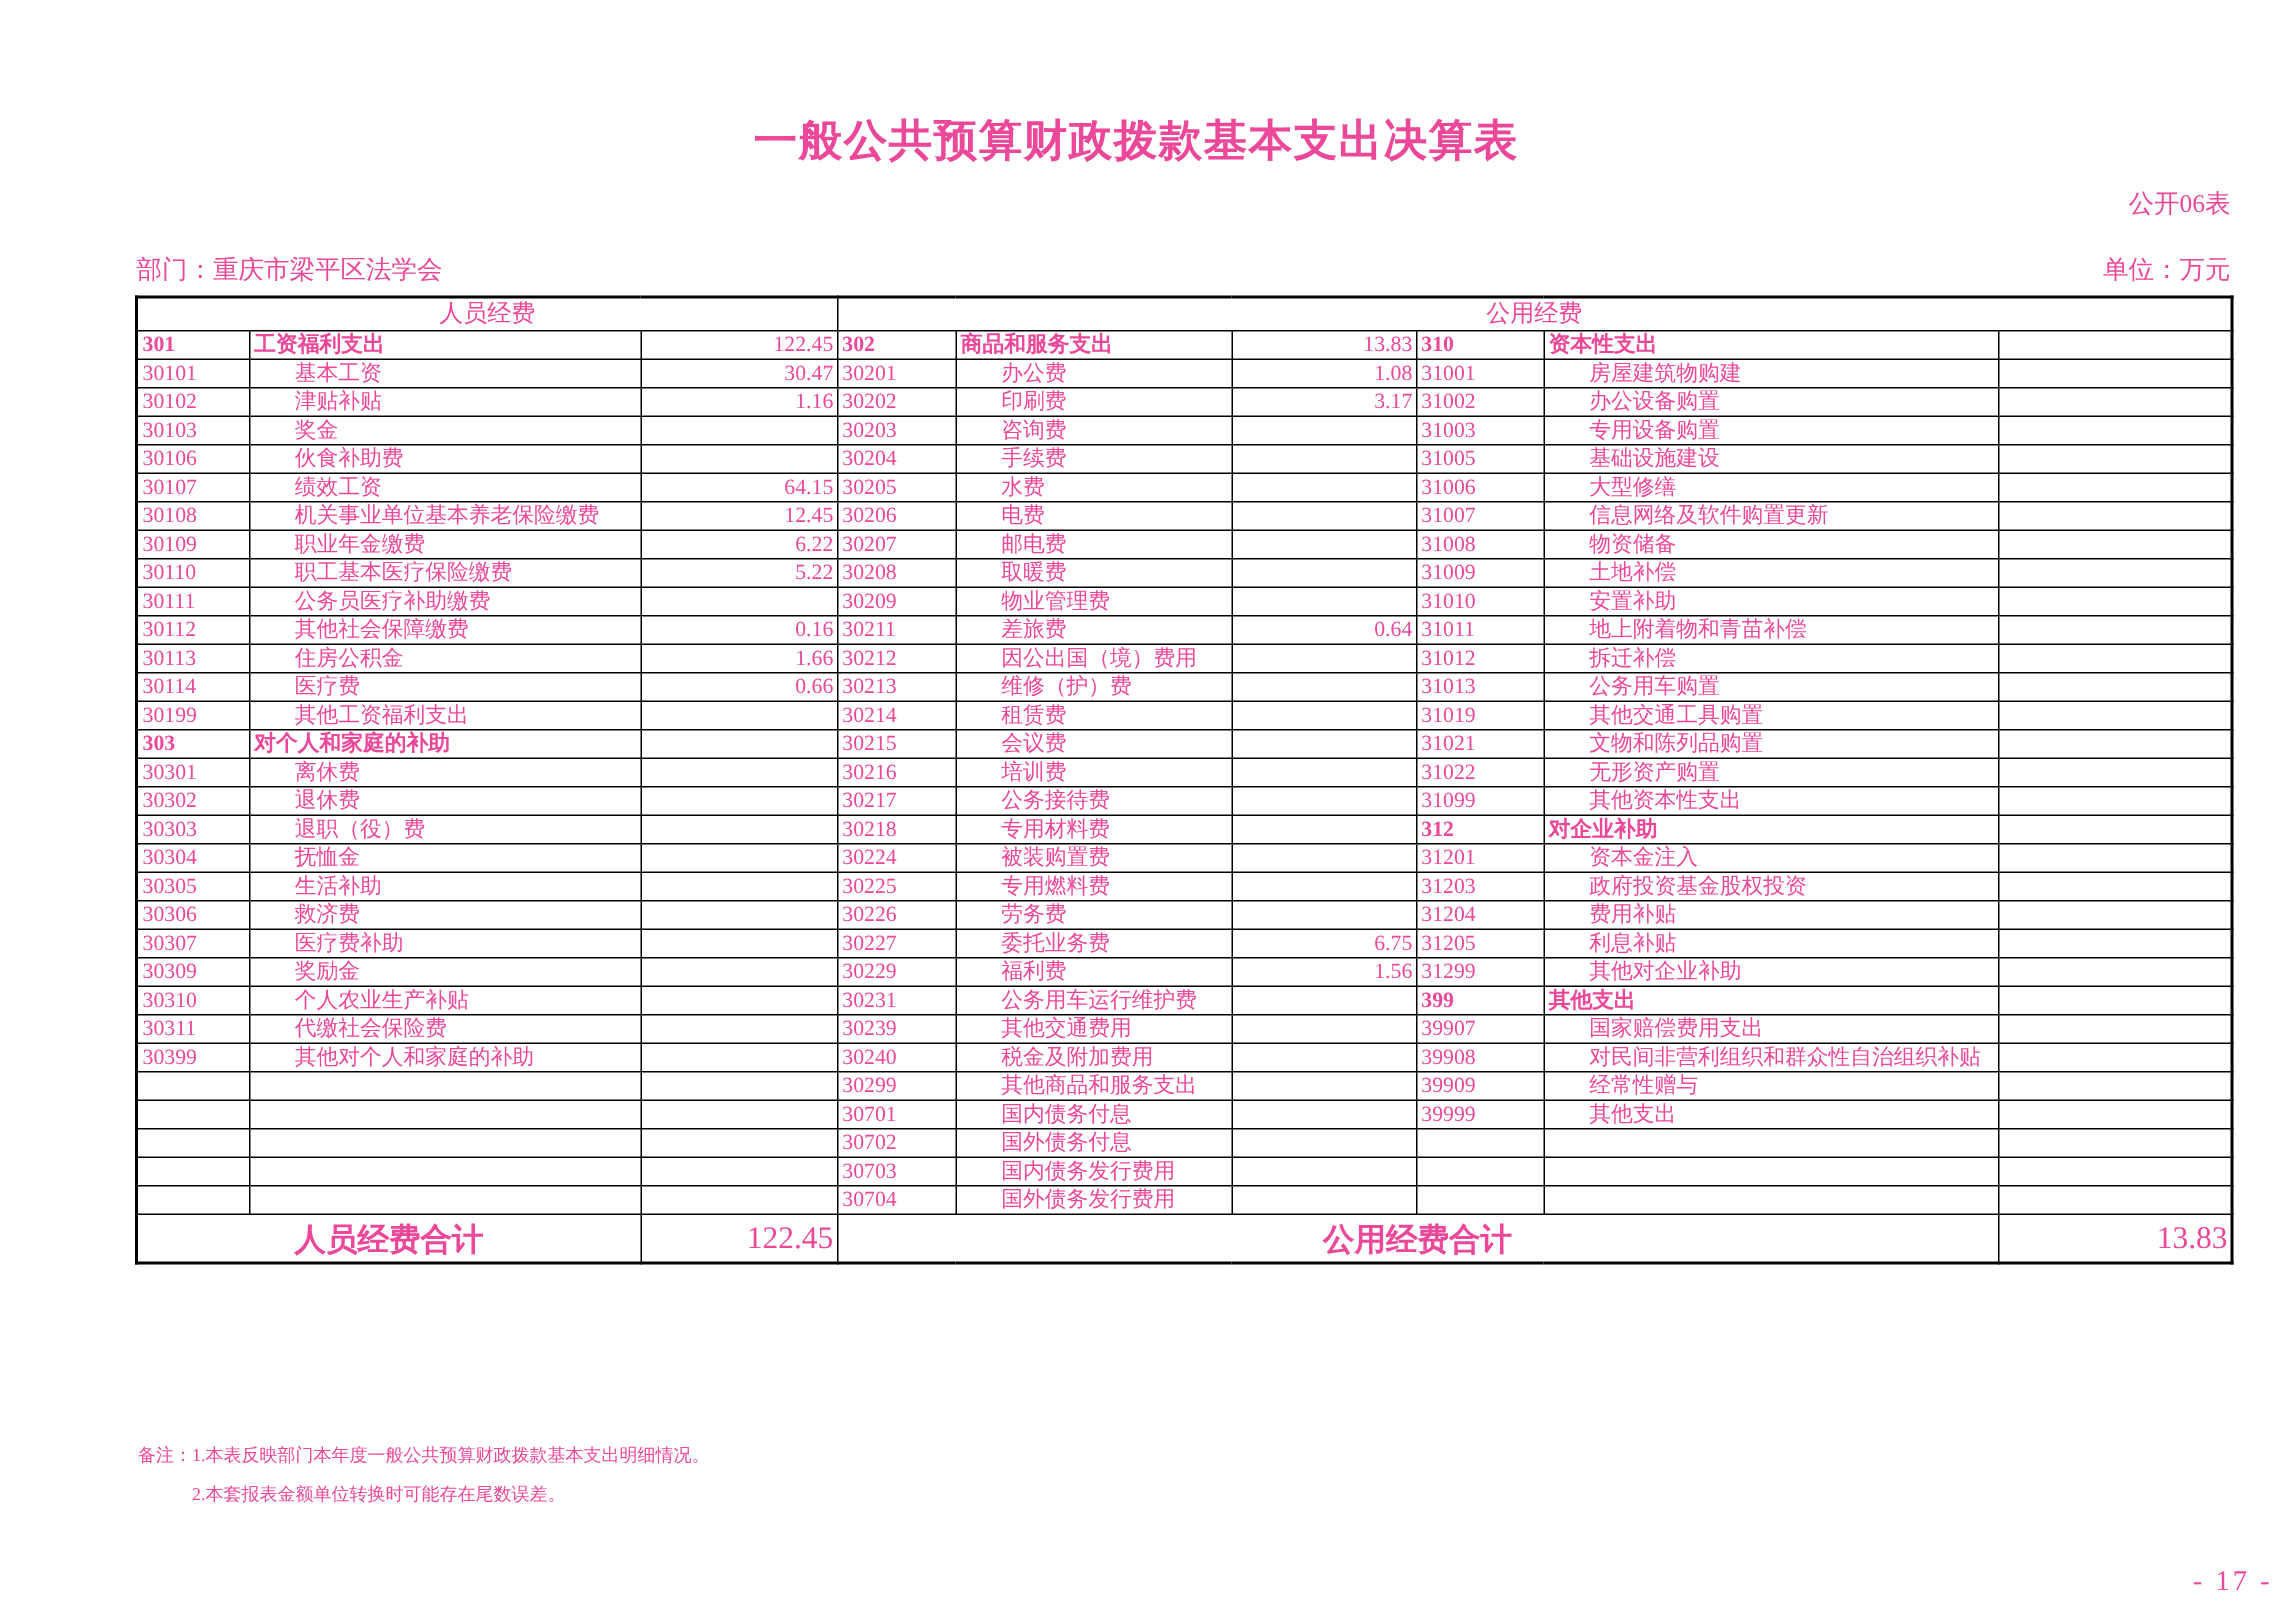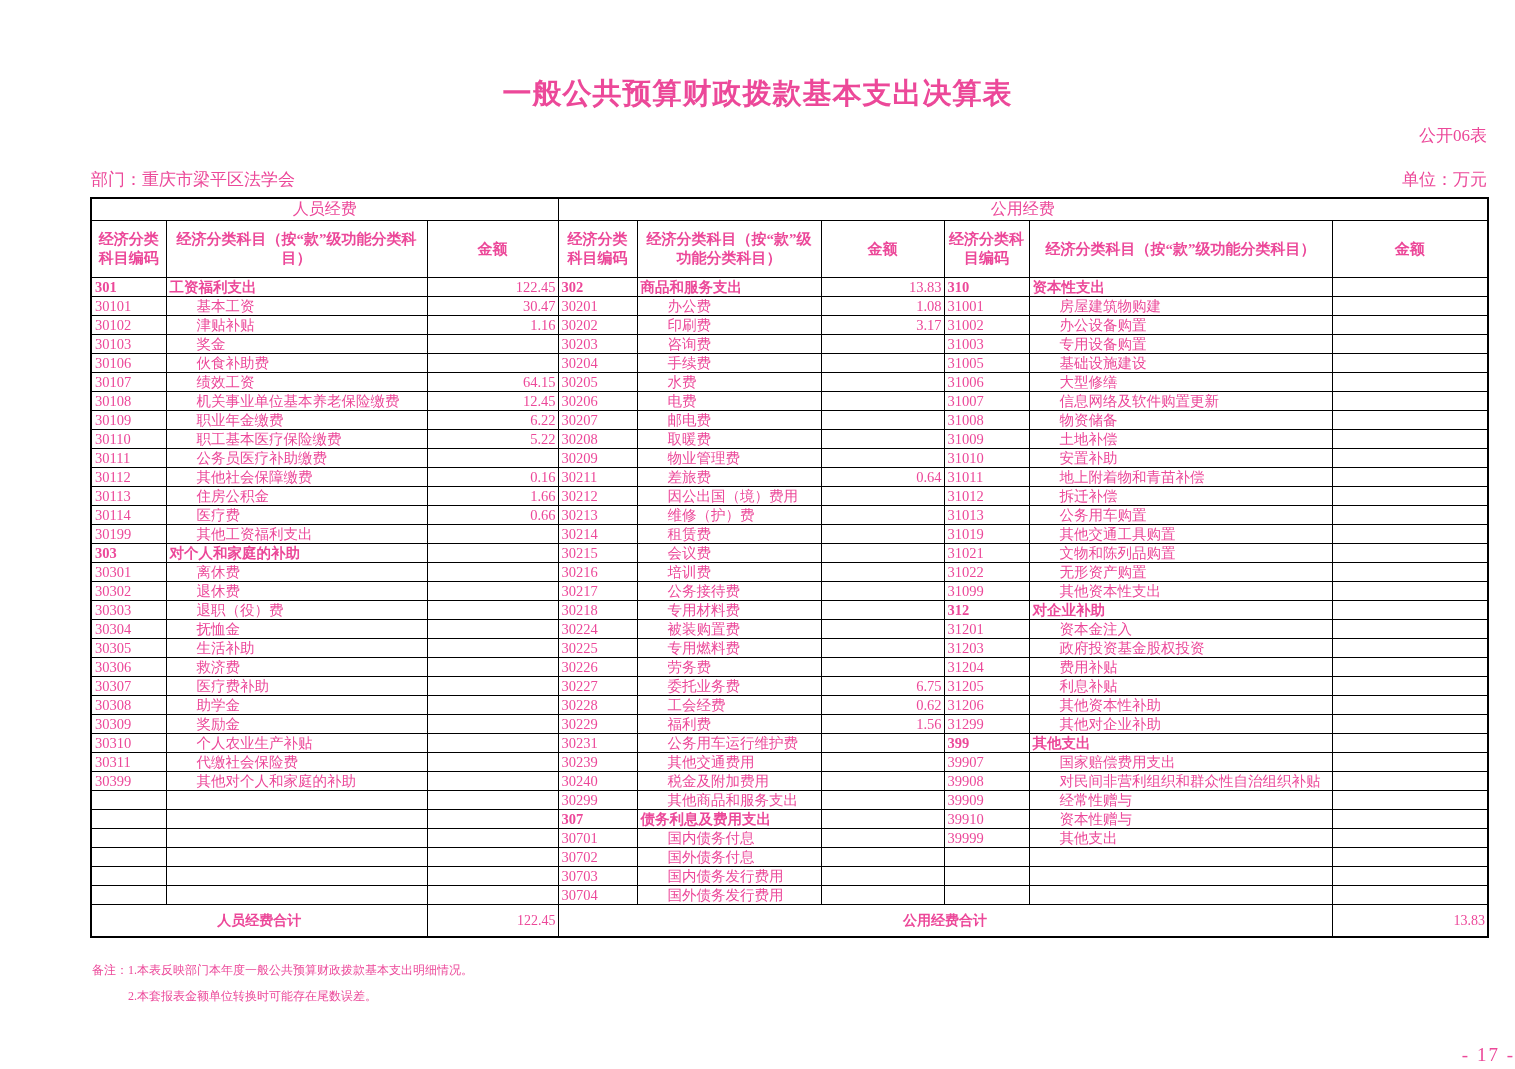--- a/index.html
+++ b/index.html
@@ -28,21 +28,21 @@
     height:56px;font-size:15px;font-weight:bold;text-align:center;
     vertical-align:middle;line-height:19px;padding:0 3px;white-space:normal;
   }
   tbody.body td{height:18px;line-height:18px;font-size:14.5px;vertical-align:middle;white-space:nowrap;}
   td.code{padding-left:3px;}
   td.code.cat{font-weight:bold;}
   td.name{padding-left:3px;}
   td.name.sub{padding-left:30px;}
   td.name.cat{font-weight:bold;}
   td.amt{text-align:right;padding-right:2px;}
-  tr.totals-row td{height:31px;font-size:14px;vertical-align:middle;}
+  tr.totals-row td{height:31px;font-size:21px;vertical-align:middle;}
   td.total-label{font-weight:bold;text-align:center;}
   .notes{position:absolute;top:933px;left:92px;font-size:12px;display:flex;align-items:flex-start;}
   .notes .note-lines{line-height:26px;}
   .notes .note-label{line-height:26px;}
   .page-num{position:absolute;top:1020px;left:0;width:100%;text-align:right;font-size:19px;letter-spacing:2px;}
 </style>
 </head>
 <body>
 
 <div class="page">
@@ -66,31 +66,20 @@
         <col style="width:123px">
       <col style="width:85px">
         <col style="width:303px">
         <col style="width:156px">
     </colgroup>
     <thead>
       <tr>
         <th class="group" colspan="3">人员经费</th>
         <th class="group" colspan="6">公用经费</th>
       </tr>
-      <tr>
-        <th class="colhead">经济分类科目编码</th>
-        <th class="colhead">经济分类科目（按“款”级功能分类科目）</th>
-        <th class="colhead">金额</th>
-        <th class="colhead">经济分类科目编码</th>
-        <th class="colhead">经济分类科目（按“款”级功能分类科目）</th>
-        <th class="colhead">金额</th>
-        <th class="colhead">经济分类科目编码</th>
-        <th class="colhead">经济分类科目（按“款”级功能分类科目）</th>
-        <th class="colhead">金额</th>
-      </tr>
     </thead>
     <tbody class="body">
         <tr>
           <td class="code cat">301</td>
           <td class="name cat">工资福利支出</td>
           <td class="amt">122.45</td>
           <td class="code cat">302</td>
           <td class="name cat">商品和服务支出</td>
           <td class="amt">13.83</td>
           <td class="code cat">310</td>
@@ -322,31 +311,20 @@
           <td class="name sub">医疗费补助</td>
           <td class="amt"></td>
           <td class="code">30227</td>
           <td class="name sub">委托业务费</td>
           <td class="amt">6.75</td>
           <td class="code">31205</td>
           <td class="name sub">利息补贴</td>
           <td class="amt"></td>
         </tr>
         <tr>
-          <td class="code">30308</td>
-          <td class="name sub">助学金</td>
-          <td class="amt"></td>
-          <td class="code">30228</td>
-          <td class="name sub">工会经费</td>
-          <td class="amt">0.62</td>
-          <td class="code">31206</td>
-          <td class="name sub">其他资本性补助</td>
-          <td class="amt"></td>
-        </tr>
-        <tr>
           <td class="code">30309</td>
           <td class="name sub">奖励金</td>
           <td class="amt"></td>
           <td class="code">30229</td>
           <td class="name sub">福利费</td>
           <td class="amt">1.56</td>
           <td class="code">31299</td>
           <td class="name sub">其他对企业补助</td>
           <td class="amt"></td>
         </tr>
@@ -385,31 +363,20 @@
         </tr>
         <tr>
           <td class="code"></td>
           <td class="name sub"></td>
           <td class="amt"></td>
           <td class="code">30299</td>
           <td class="name sub">其他商品和服务支出</td>
           <td class="amt"></td>
           <td class="code">39909</td>
           <td class="name sub">经常性赠与</td>
-          <td class="amt"></td>
-        </tr>
-        <tr>
-          <td class="code"></td>
-          <td class="name sub"></td>
-          <td class="amt"></td>
-          <td class="code cat">307</td>
-          <td class="name cat">债务利息及费用支出</td>
-          <td class="amt"></td>
-          <td class="code">39910</td>
-          <td class="name sub">资本性赠与</td>
           <td class="amt"></td>
         </tr>
         <tr>
           <td class="code"></td>
           <td class="name sub"></td>
           <td class="amt"></td>
           <td class="code">30701</td>
           <td class="name sub">国内债务付息</td>
           <td class="amt"></td>
           <td class="code">39999</td>

